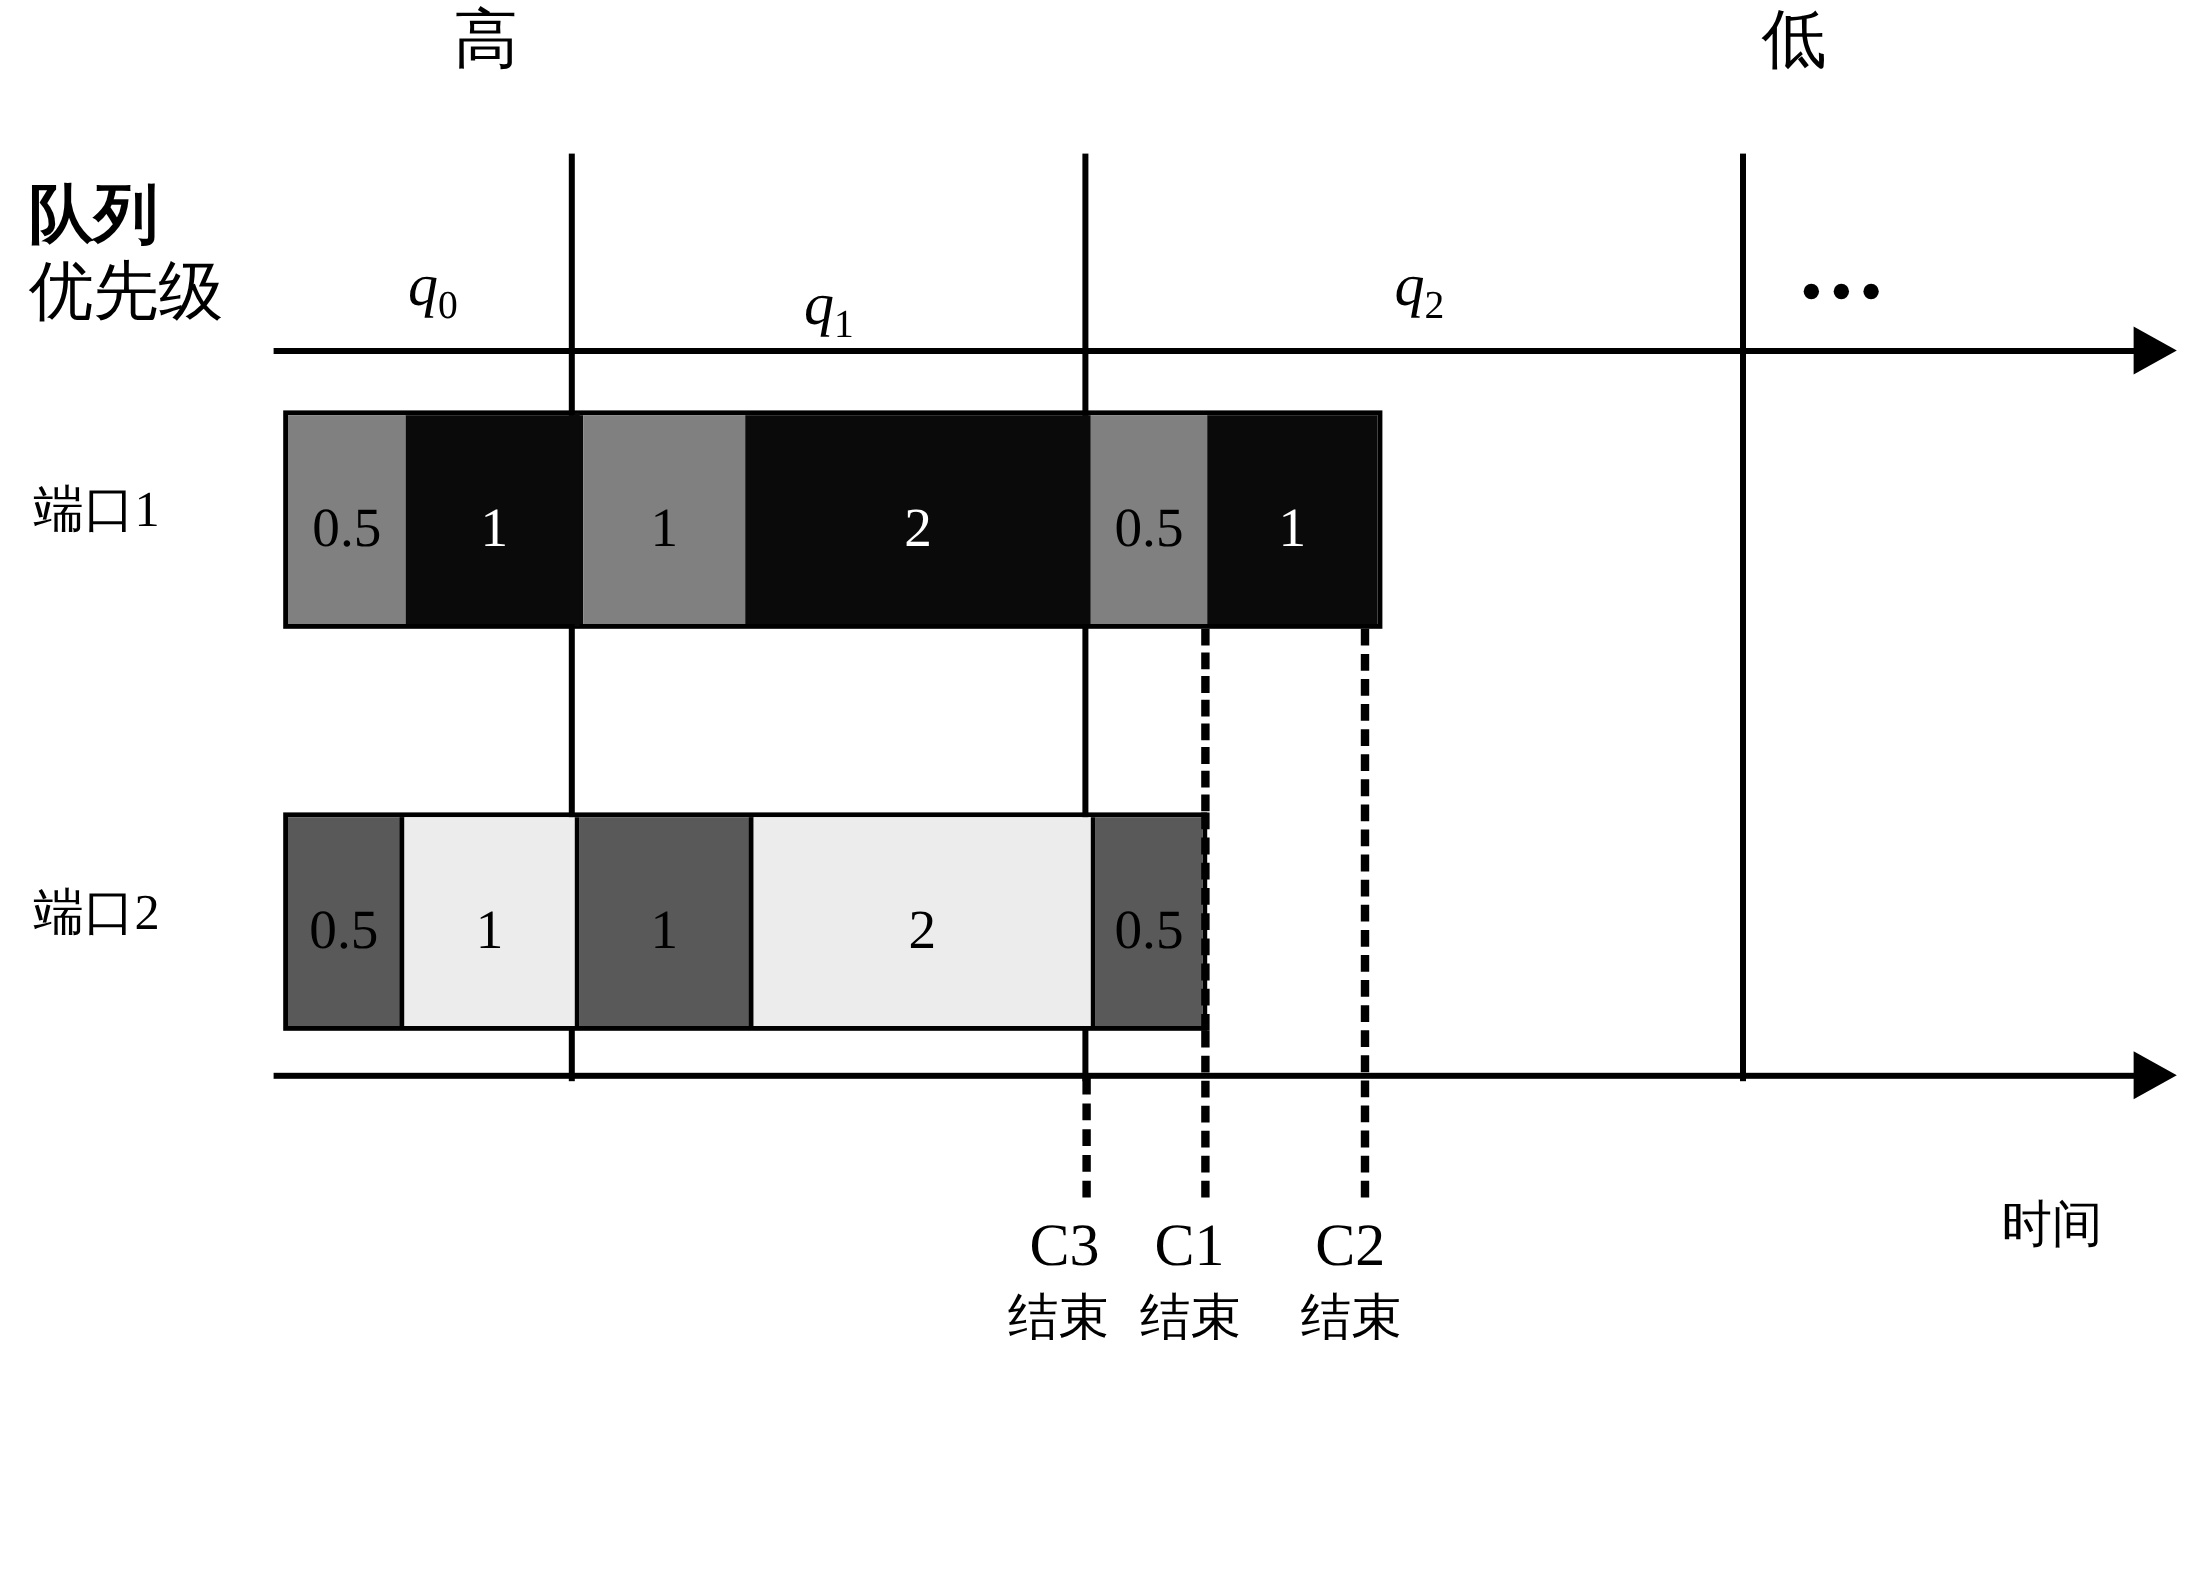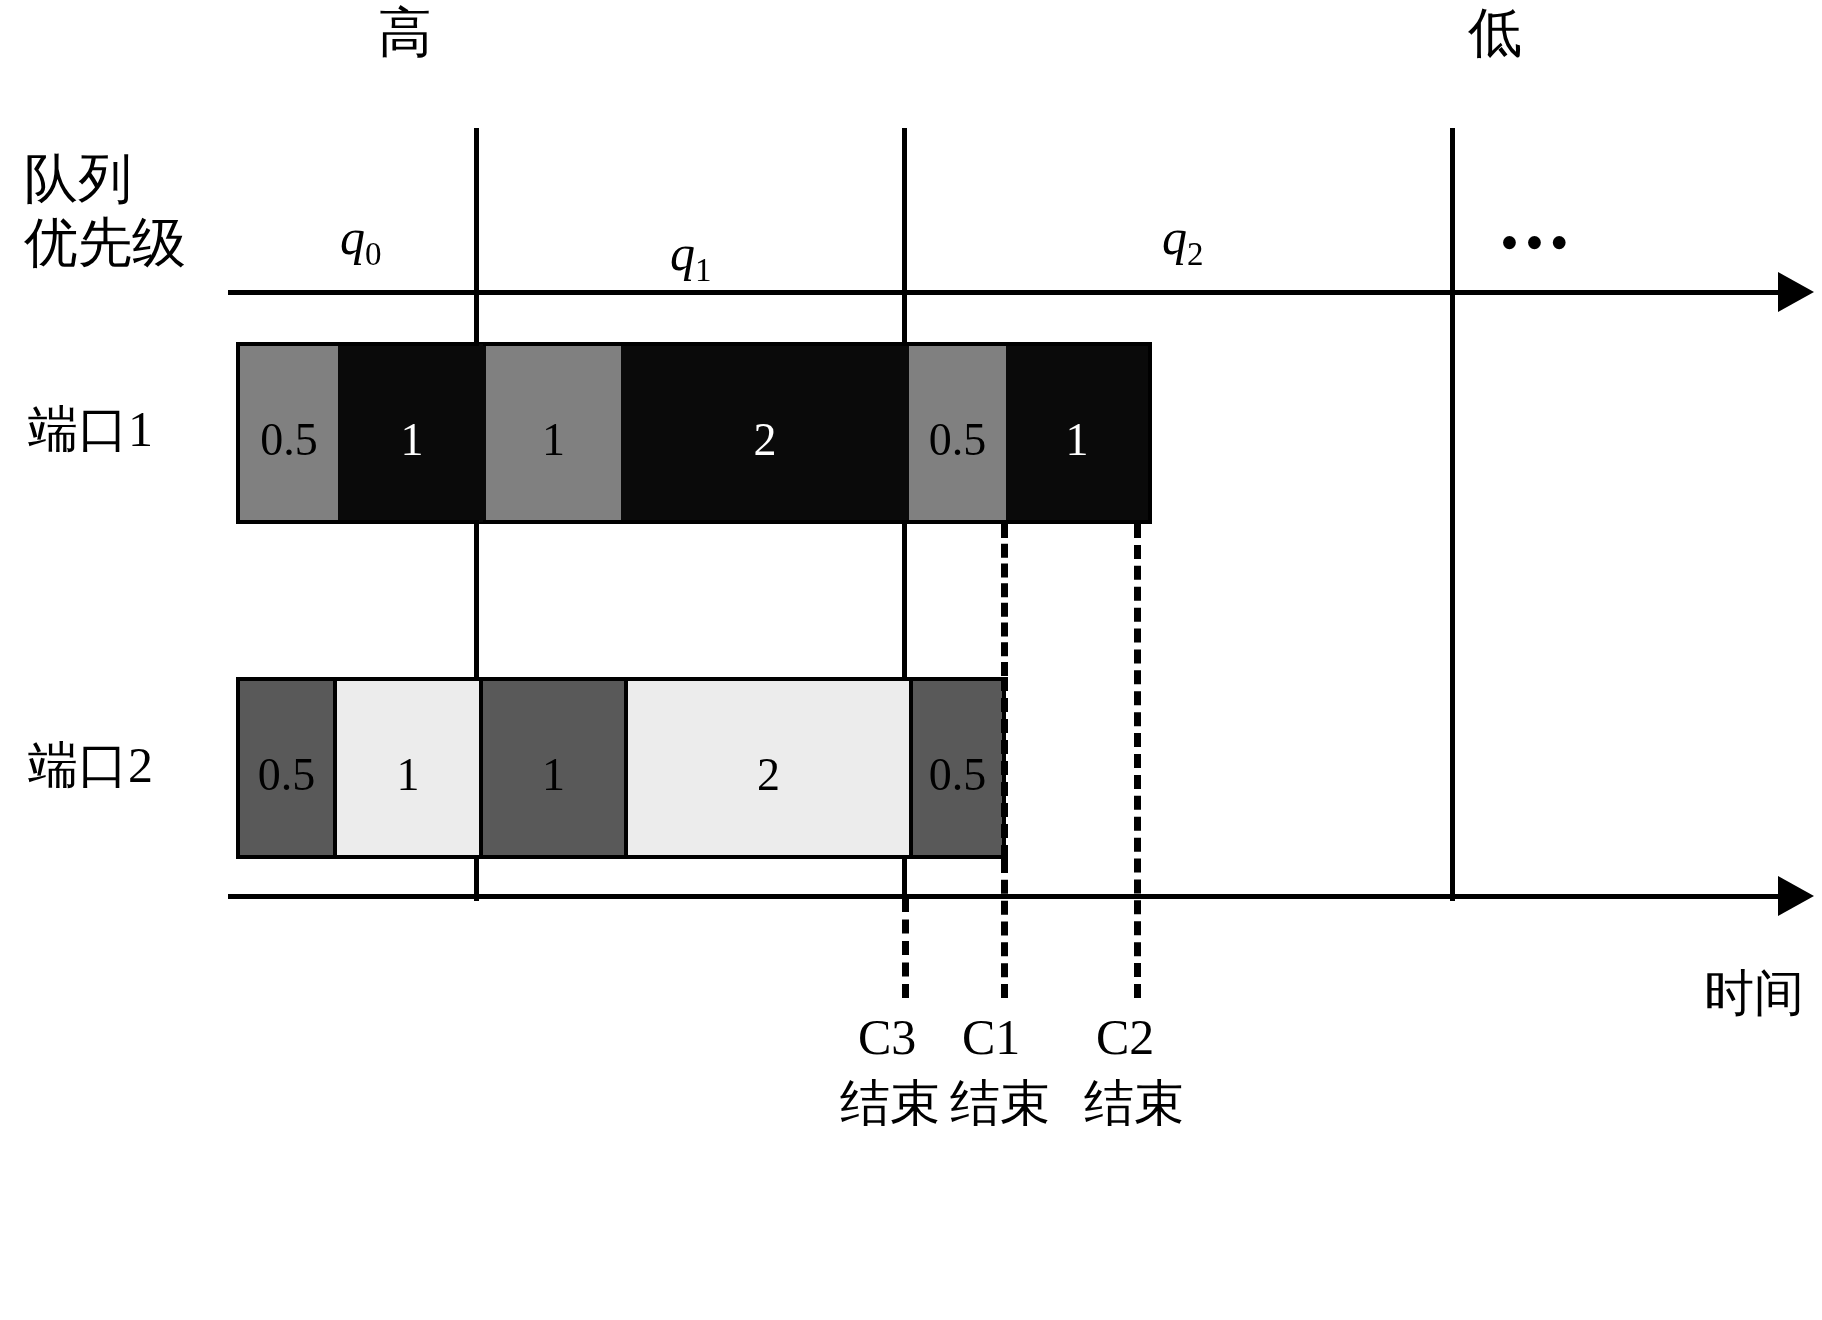--- a/index.html
+++ b/index.html
@@ -39,33 +39,33 @@
   .seg span{position:relative;top:6px;text-align:center;}
   .s-midgray{background:#808080;color:#000;}
   .s-black{background:#0a0a0a;color:#ffffff;}
   .s-darkgray{background:#595959;color:#000;border-right:4px solid #000;}
   .s-light{background:#ececec;color:#000;border-right:4px solid #000;}
   .nb{border-right:none;}
 
   .qlabel{font-size:50px;font-style:italic;}
   .qlabel sub{font-size:33px;font-style:normal;}
   .big-cjk{font-size:54px;}
-  .mid-cjk{font-size:50px;}
+  .mid-cjk{font-size:42px;}
   .clabel{font-size:50px;}
   .dots{font-size:54px;letter-spacing:6px;}
 </style>
 </head>
 <body>
 
 <div id="stage">
 
   <div class="txt big-cjk cjk" style="left:378px;top:6px;">高</div>
   <div class="txt big-cjk cjk" style="left:1468px;top:6px;">低</div>
 
-  <div class="txt big-cjk cjk" style="left:24px;top:152px;">队列</div>
+  <div class="txt big-cjk cjk" style="left:24px;top:152px;font-weight:bold;">队列</div>
   <div class="txt big-cjk cjk" style="left:24px;top:216px;font-family:Liberation Serif, serif;">优先级</div>
 
   <div class="hline" style="left:228px;top:290px;width:1578px;"></div>
   <div class="arrow-right" style="left:1778px;top:272px;"></div>
 
   <div class="vline" style="left:474px;top:128px;height:165px;"></div>
   <div class="vline" style="left:902px;top:128px;height:165px;"></div>
   <div class="vline" style="left:1450px;top:128px;height:165px;"></div>
 
   <div class="vline" style="left:474px;top:293px;height:608px;"></div>
@@ -123,21 +123,21 @@
     <div class="seg s-light" style="width:285px;">
       <span>2</span>
     </div>
     <div class="seg s-darkgray nb" style="flex:1;">
       <span>0.5</span>
     </div>
   </div>
 
   <div class="hline" style="left:228px;top:894px;width:1578px;"></div>
   <div class="arrow-right" style="left:1778px;top:876px;"></div>
-  <div class="txt mid-cjk cjk" style="left:1668px;top:968px;margin-left:36px;">时间</div>
+  <div class="txt mid-cjk cjk" style="left:1668px;top:1000px;">时间</div>
 
   <div class="dash" style="left:902px;top:898px;height:100px;"></div>
 
   <div class="dash" style="left:1001px;top:524px;height:152px;"></div>
   <div class="dash" style="left:1001px;top:677px;height:182px;"></div>
   <div class="dash" style="left:1001px;top:859px;height:139px;"></div>
 
   <div class="dash" style="left:1134px;top:524px;height:474px;"></div>
 
   <div class="txt clabel" style="left:858px;top:1012px;">C3</div>

